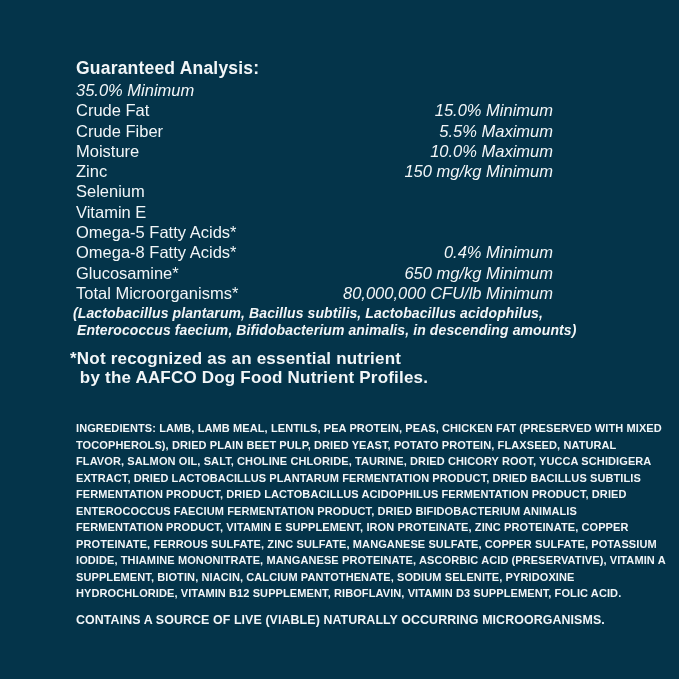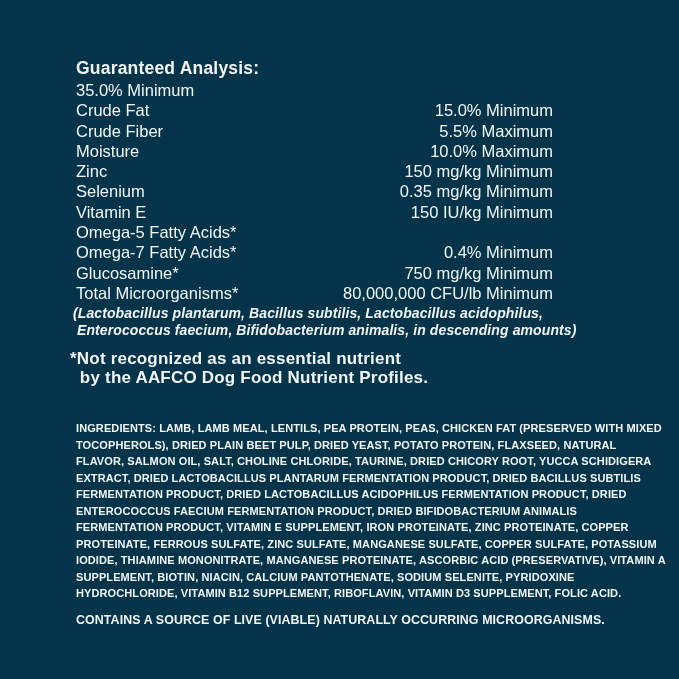--- a/index.html
+++ b/index.html
@@ -36,21 +36,21 @@
   .ga-row {
     display: flex;
     justify-content: space-between;
     align-items: baseline;
     font-size: 16.5px;
     line-height: 20.3px;
     font-weight: 400;
     white-space: nowrap;
   }
   .ga-label { text-align: left; }
-  .ga-value { text-align: right; }
+  .ga-value { text-align: right; font-style: italic; }
   
   .ga-note {
     margin-left: -3px;
     margin-top: 2px;
     font-size: 14px;
     line-height: 16.6px;
     font-weight: 700;
     font-style: italic;
     letter-spacing: 0.1px;
     white-space: pre-wrap;
@@ -109,36 +109,34 @@
     <div class="ga-row">
       <span class="ga-label">Moisture</span>
       <span class="ga-value">10.0% Maximum</span>
     </div>
     <div class="ga-row">
       <span class="ga-label">Zinc</span>
       <span class="ga-value">150 mg/kg Minimum</span>
     </div>
     <div class="ga-row">
       <span class="ga-label">Selenium</span>
-      <span class="ga-value">0.35 mg/kg Minimum</span>
     </div>
     <div class="ga-row">
       <span class="ga-label">Vitamin E</span>
-      <span class="ga-value">150 IU/kg Minimum</span>
     </div>
     <div class="ga-row">
       <span class="ga-label">Omega-5 Fatty Acids*</span>
     </div>
     <div class="ga-row">
-      <span class="ga-label">Omega-7 Fatty Acids*</span>
+      <span class="ga-label">Omega-8 Fatty Acids*</span>
       <span class="ga-value">0.4% Minimum</span>
     </div>
     <div class="ga-row">
       <span class="ga-label">Glucosamine*</span>
-      <span class="ga-value">750 mg/kg Minimum</span>
+      <span class="ga-value">650 mg/kg Minimum</span>
     </div>
     <div class="ga-row">
     </div>
     <div class="ga-row">
       <span class="ga-label">Total Microorganisms*</span>
       <span class="ga-value">80,000,000 CFU/lb Minimum</span>
     </div>
   </div>
 
   <div class="ga-note">(Lactobacillus plantarum, Bacillus subtilis, Lactobacillus acidophilus,

